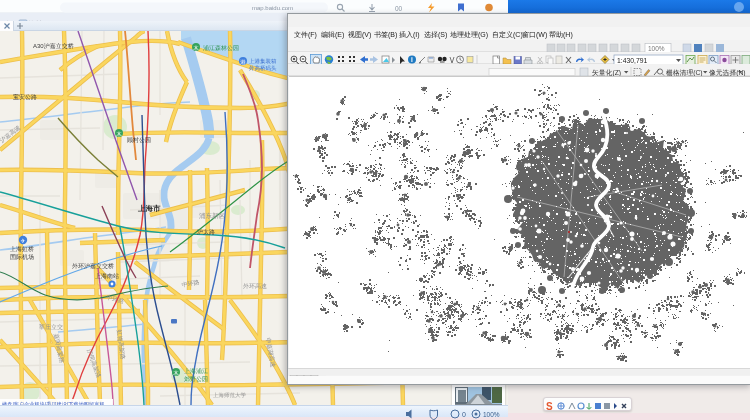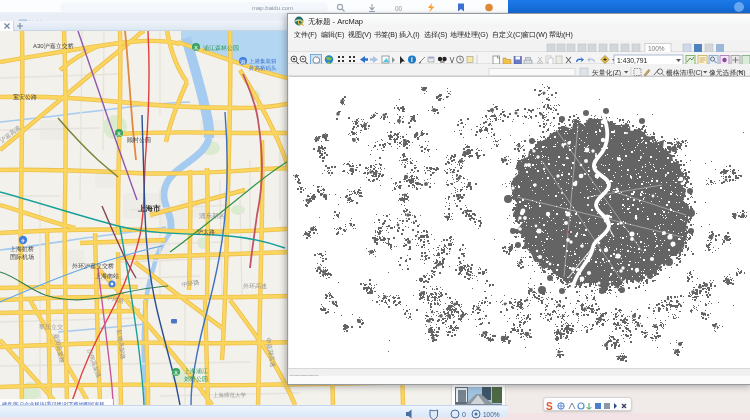--- a/index.html
+++ b/index.html
@@ -284,29 +284,20 @@
     <circle cx="37" cy="6" r="3" fill="none" stroke="#5a8fd0" stroke-width="1.2"></circle>
     <path d="M45 3v6m-2-2c0 2.5 4 2.5 4 0" stroke="#3aa05a" fill="none"></path>
     <rect x="51" y="3" width="6" height="6" fill="#4a7fd0"></rect>
     <rect x="60" y="3" width="6" height="6" fill="#8a97a5"></rect>
     <path d="M70 3l3 3-3 3z" fill="#2a4a8a"></path>
     <path d="M78 4l4 4m0-4l-4 4" stroke="#33415a" stroke-width="1.4"></path>
   </svg>
 </div>
 
 <div class="abs" id="arc" style="left:287px;top:13px;width:465px;height:372px;background:#f1f1f1;border:1px solid #949a9e;box-shadow:-2px 2px 6px rgba(60,60,70,.35)">
-  <div class="abs" style="left:0;top:0;width:463px;height:13px;background:linear-gradient(#fdfdfd,#f3f4f5)">
-    <svg class="abs" style="left:6px;top:2px" width="10" height="10">
-      <circle cx="5" cy="5" r="4.4" fill="#1f6f66"></circle>
-      <path d="M1.2 5.5c2-2.2 5.5-2 7.6.3" stroke="#bfe0d5" stroke-width="1.5" fill="none"></path>
-      <circle cx="6.3" cy="6.3" r="2" fill="none" stroke="#e8b93e" stroke-width="1.1"></circle>
-      <path d="M7.8 7.8l1.9 1.9" stroke="#e8b93e" stroke-width="1.1"></path>
-    </svg>
-    <span class="abs" style="left:20px;top:2.5px;font-size:7.5px;color:#1a1a1a">无标题 - ArcMap</span>
-  </div>
   <div class="abs" style="left:0;top:13px;width:463px;height:13px;background:#f5f5f5;font-size:7px;color:#222">
     <span class="abs" style="left:6px;top:3px">文件(F)</span>
     <span class="abs" style="left:33px;top:3px">编辑(E)</span>
     <span class="abs" style="left:60px;top:3px">视图(V)</span>
     <span class="abs" style="left:86px;top:3px">书签(B)</span>
     <span class="abs" style="left:111px;top:3px">插入(I)</span>
     <span class="abs" style="left:136px;top:3px">选择(S)</span>
     <span class="abs" style="left:162px;top:3px">地理处理(G)</span>
     <span class="abs" style="left:204px;top:3px">自定义(C)</span>
     <span class="abs" style="left:234px;top:3px">窗口(W)</span>

